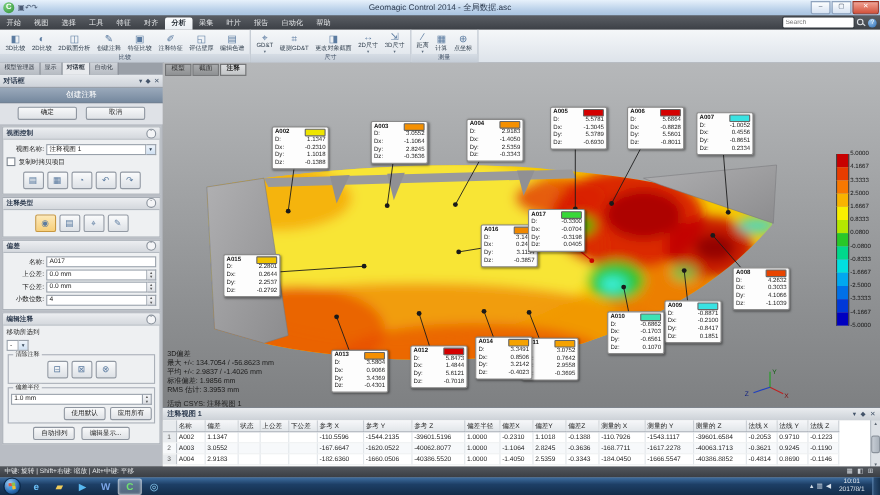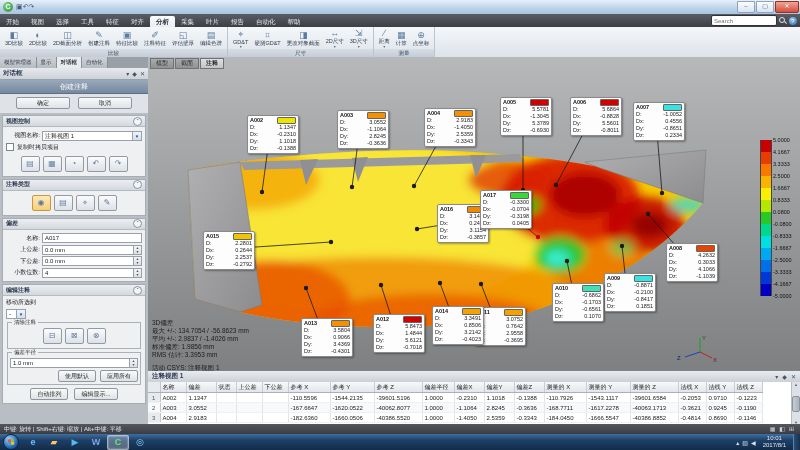--- a/index.html
+++ b/index.html
@@ -132,20 +132,21 @@
   #tray .tico{font-size:6px;color:#d8e2ec;}
   #clock{text-align:center;line-height:7px;padding:0 4px;}
   #show-desktop{width:6px;height:16px;background:linear-gradient(90deg,#2a4d74,#17324f);border-left:1px solid #5c82aa;}
 </style>
 </head>
 <body>
 
 <div id="titlebar">
   <span class="logo">C</span>
   <span id="quick-access"><span class="qabtn">▣</span><span class="qabtn">↶</span><span class="qabtn">↷</span></span>
+  <span id="title-text">Geomagic Control 2014 - 全局数据.asc</span>
   <span id="win-buttons">
     <span class="winbtn">–</span>
     <span class="winbtn">▢</span>
     <span class="winbtn close">✕</span>
   </span>
 </div>
 
 <div id="tabstrip">
   <div id="ribbon-tabs" style="display:flex;align-items:flex-end;">
       <div class="rtab">开始</div>

